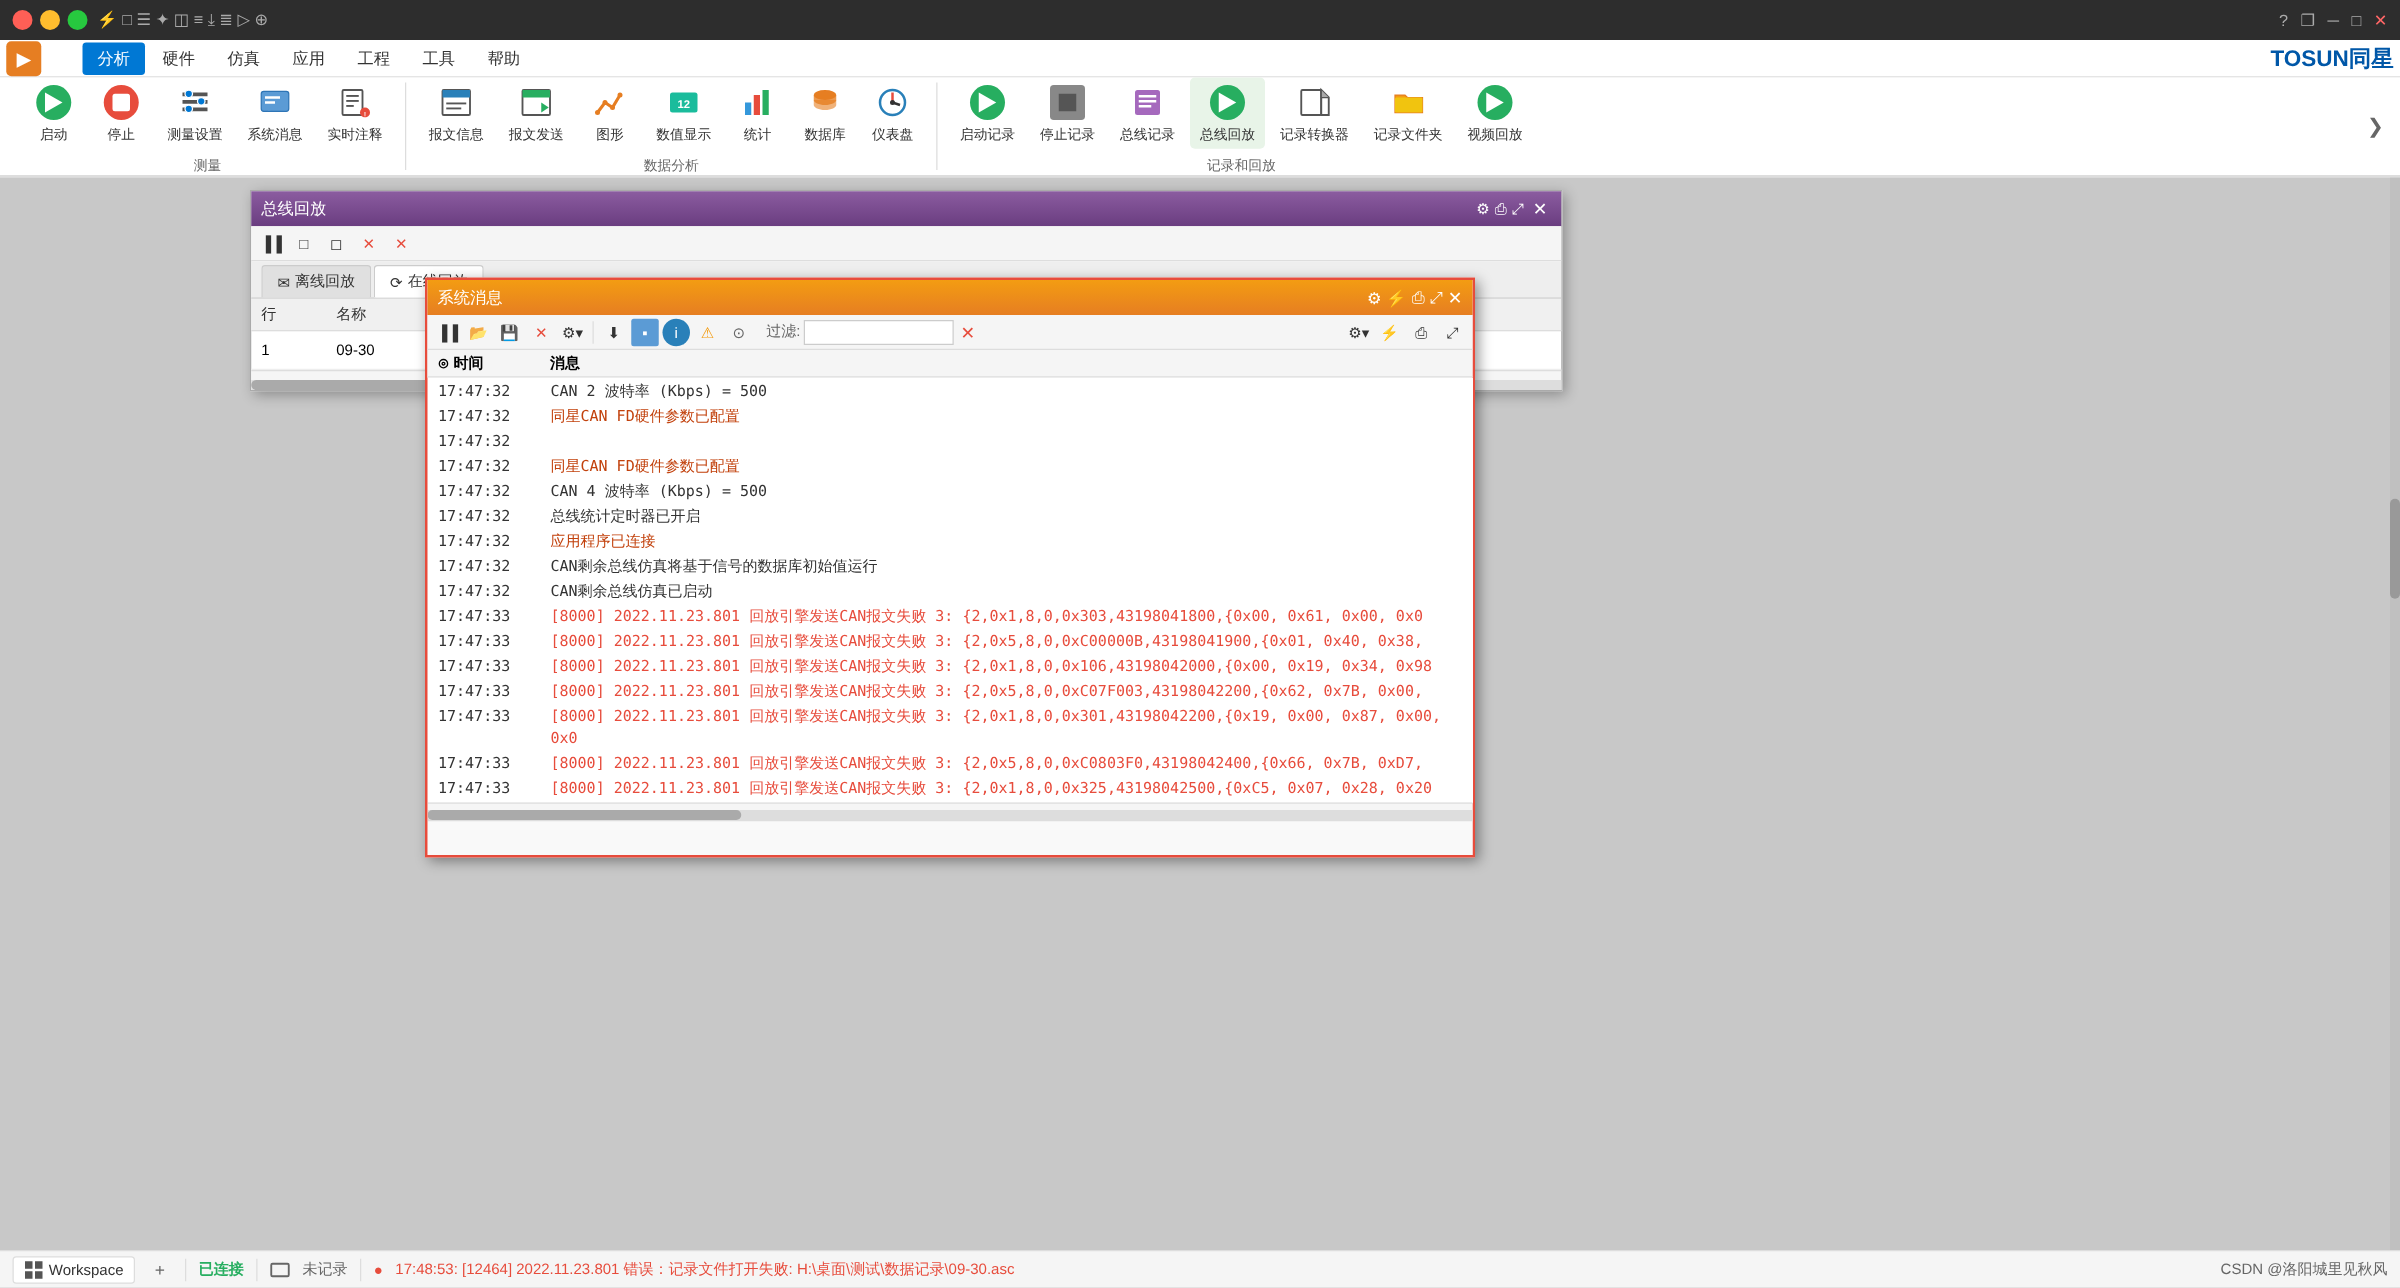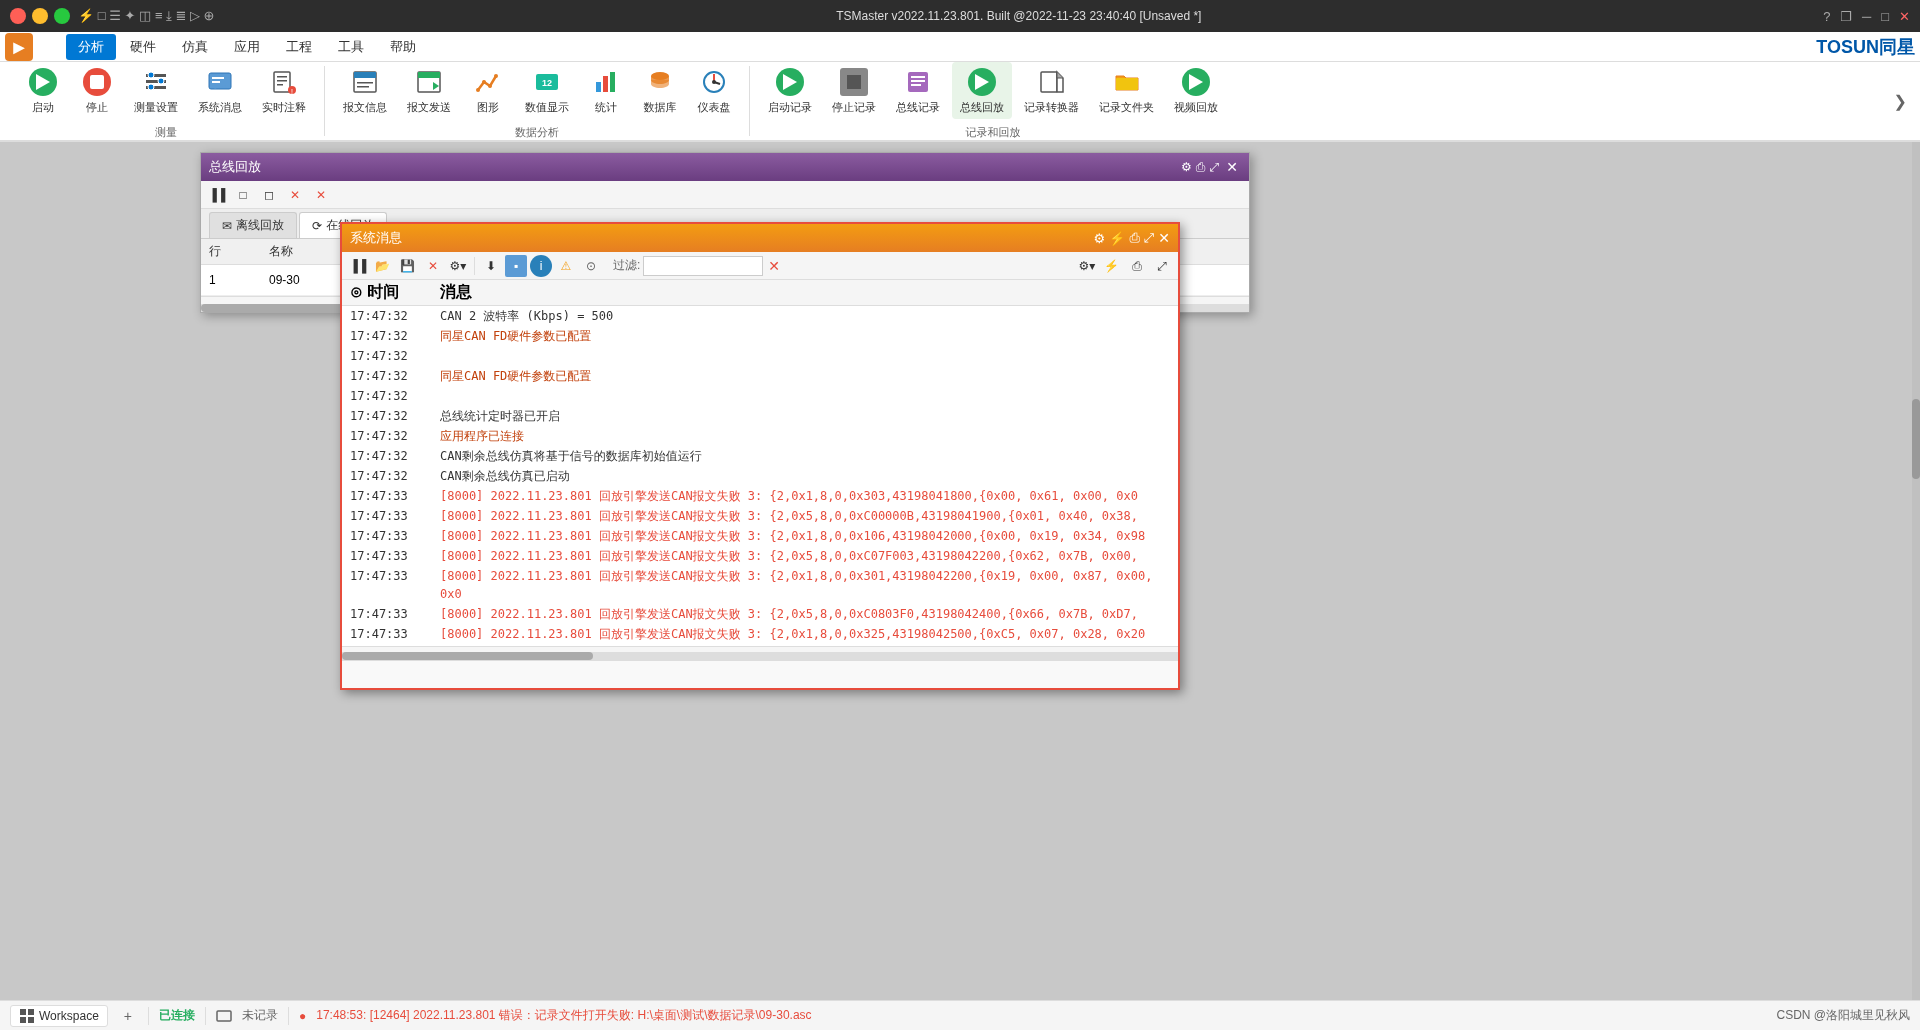--- a/index.html
+++ b/index.html
@@ -295,21 +295,20 @@
 <div class="title-bar">
   <div class="title-bar-left">
     <div class="title-bar-icons">
       <div class="title-bar-icon tb-close"></div>
       <div class="title-bar-icon tb-min"></div>
       <div class="title-bar-icon tb-max"></div>
     </div>
 
     <span style="color:#aaa;font-size:13px;">⚡ □ ☰ ✦ ◫ ≡ ⤓ ≣ ▷ ⊕</span>
   </div>
-  <div class="title-bar-title">TSMaster v2022.11.23.801. Built @2022-11-23 23:40:40 [Unsaved *]</div>
   <div class="title-bar-right">
     <span style="cursor:pointer;">?</span>
     <span style="cursor:pointer;">❐</span>
     <span style="cursor:pointer;">─</span>
     <span style="cursor:pointer;">□</span>
     <span style="cursor:pointer;color:#ff6666;">✕</span>
   </div>
 </div>
 
 <div class="menu-bar">
@@ -634,21 +633,21 @@
       <span class="filter-label">过滤:</span>
       <input type="text" style="width: 120px; height: 20px; border: 1px solid rgb(204, 204, 204); padding: 0px 4px; font-size: 12px;" placeholder="">
       <span class="filter-clear">✕</span>
       <div style="flex:1;"></div>
       <button class="win-tb-btn">⚙▾</button>
       <button class="win-tb-btn" style="color:#f39c12;">⚡</button>
       <button class="win-tb-btn">⎙</button>
       <button class="win-tb-btn">⤢</button>
     </div>
 
-    <div style="display:grid;grid-template-columns:90px 1fr;background:#f5f5f5;border-bottom:1px solid #ddd;padding:2px 8px;font-size:16px;font-weight:bold;">
+    <div style="display:grid;grid-template-columns:90px 1fr;background:#f5f5f5;border-bottom:1px solid #ddd;padding:2px 8px;font-size:12px;font-weight:bold;">
       <span>⊙ 时间</span>
       <span>消息</span>
     </div>
 
     <div class="sys-msg-content">
       <div class="msg-row">
         <span class="msg-time">17:47:32</span>
         <span class="msg-text-normal">CAN 2 波特率 (Kbps) = 500</span>
       </div>
       <div class="msg-row">
@@ -657,20 +656,21 @@
       </div>
       <div class="msg-row">
         <span class="msg-time">17:47:32</span>
       </div>
       <div class="msg-row">
         <span class="msg-time">17:47:32</span>
         <span class="msg-text-orange">同星CAN FD硬件参数已配置</span>
       </div>
       <div class="msg-row">
         <span class="msg-time">17:47:32</span>
+        <span class="msg-text-normal">CAN 4 波特率 (Kbps) = 500</span>
       </div>
       <div class="msg-row">
         <span class="msg-time">17:47:32</span>
         <span class="msg-text-normal">总线统计定时器已开启</span>
       </div>
       <div class="msg-row">
         <span class="msg-time">17:47:32</span>
         <span class="msg-text-orange">应用程序已连接</span>
       </div>
       <div class="msg-row">

